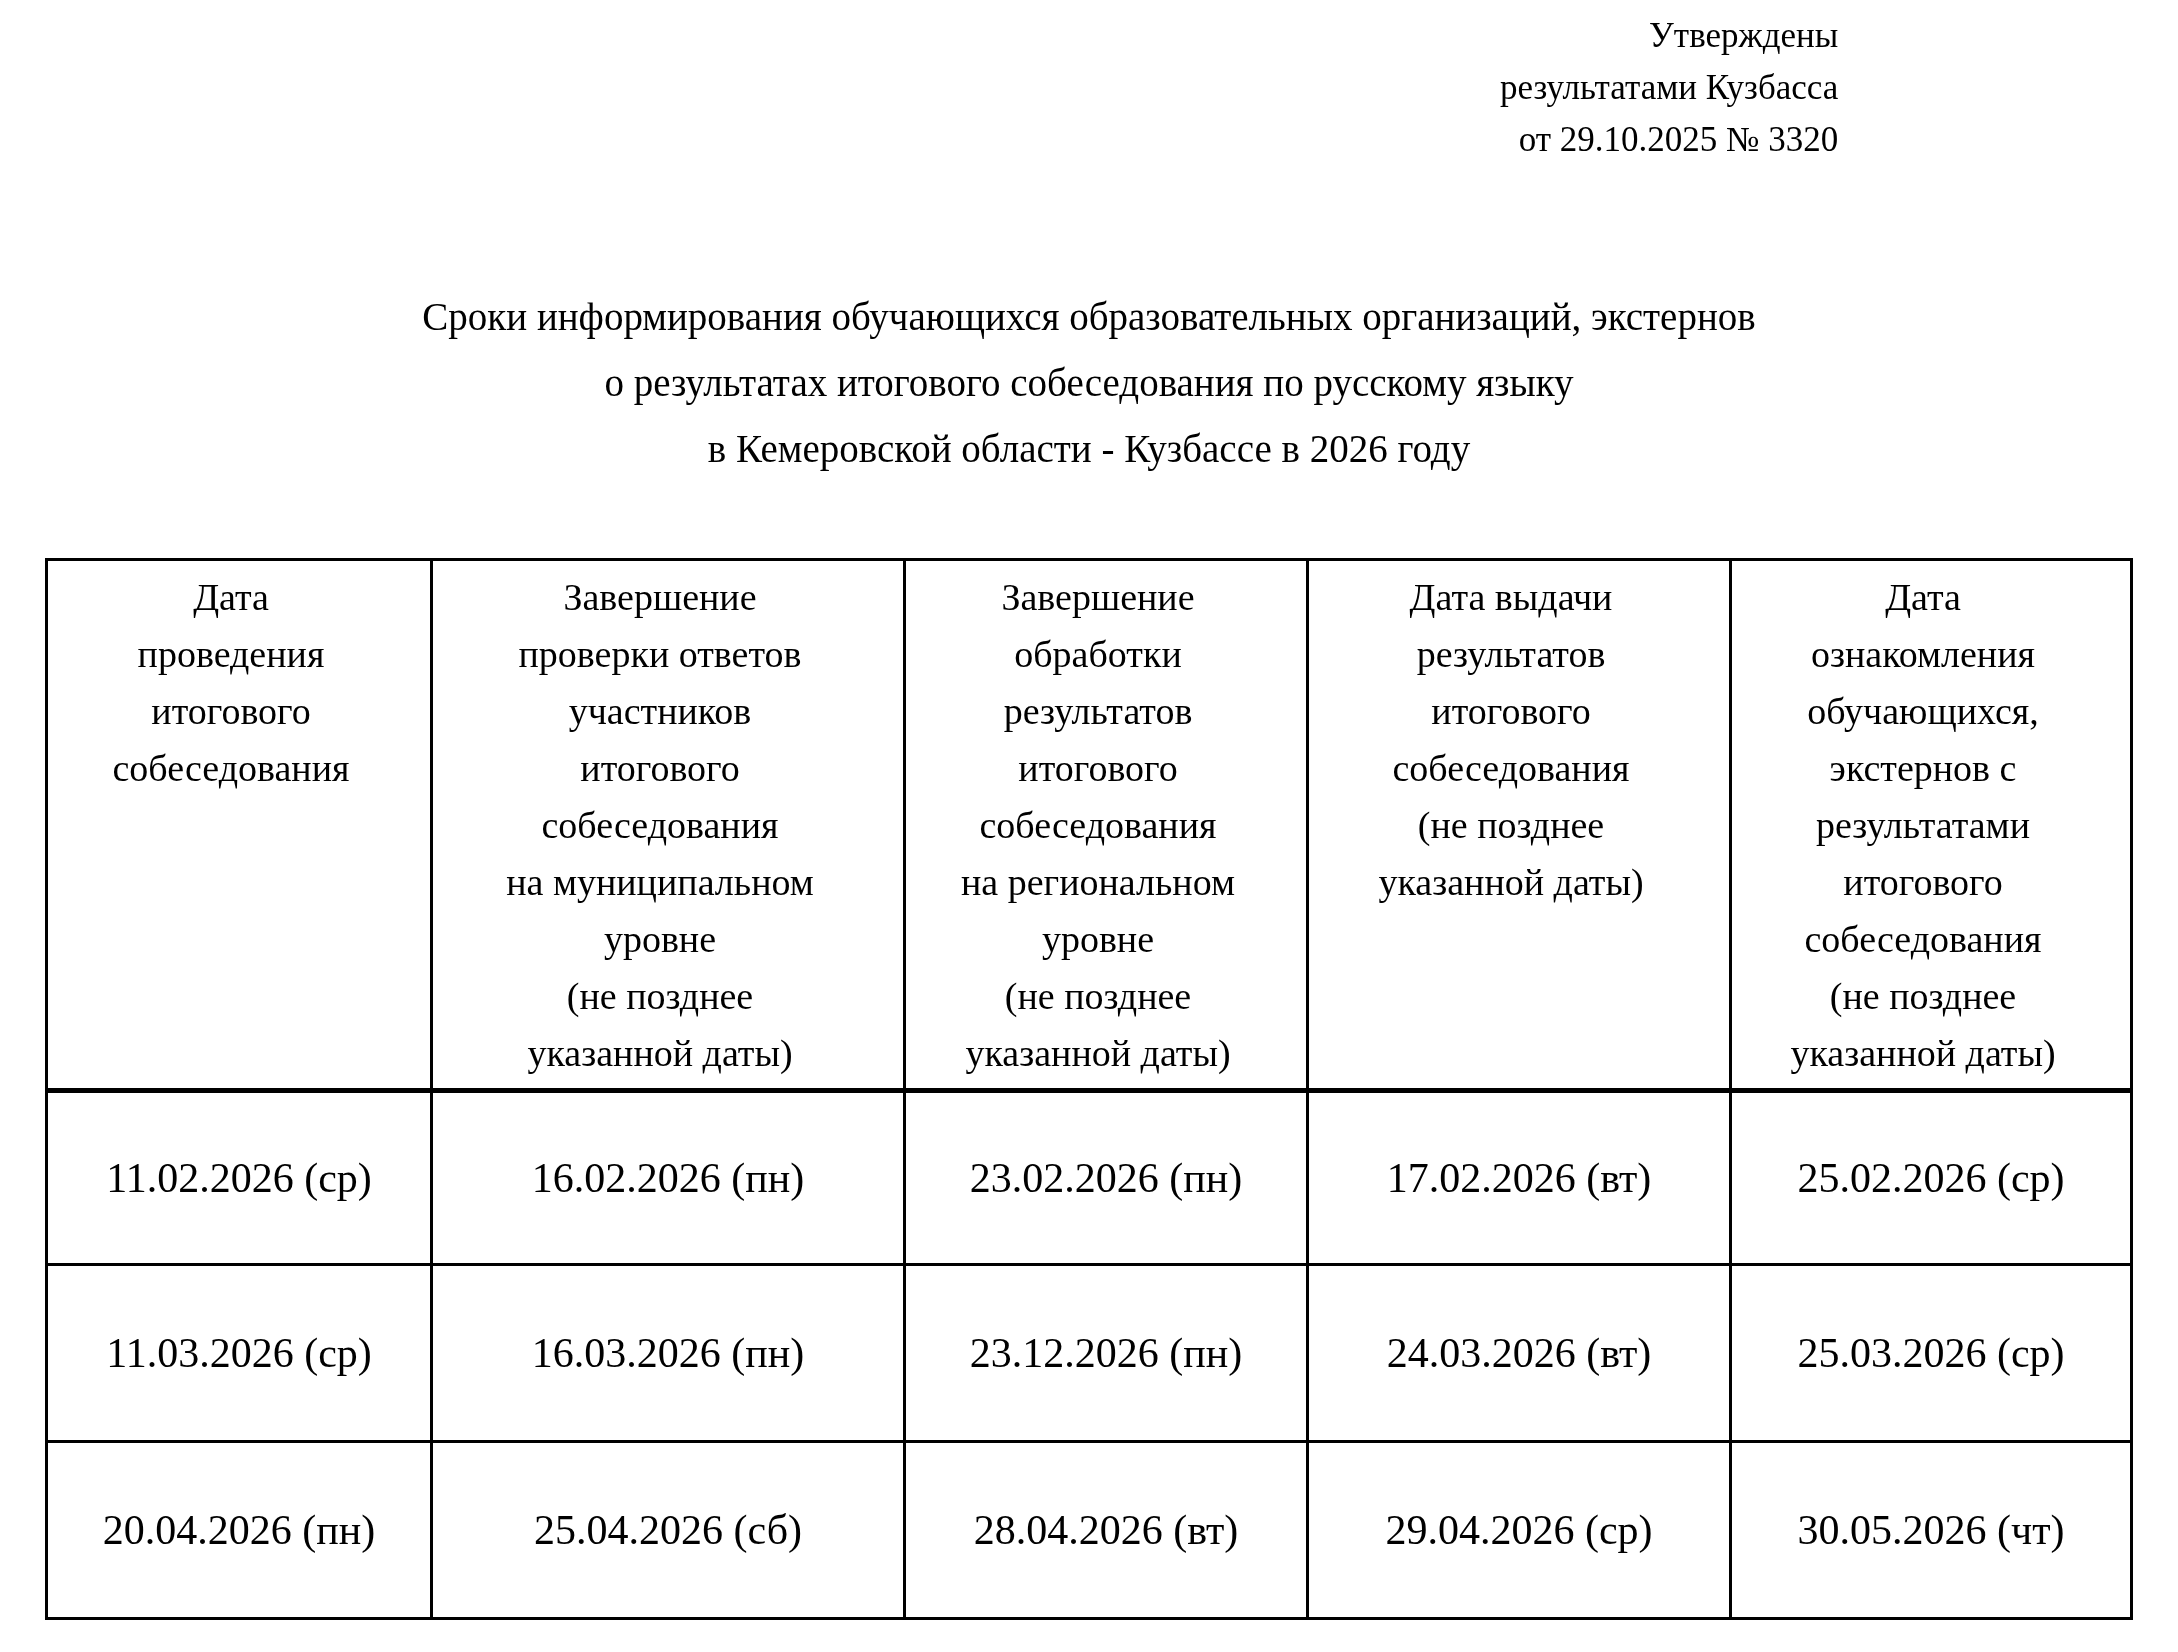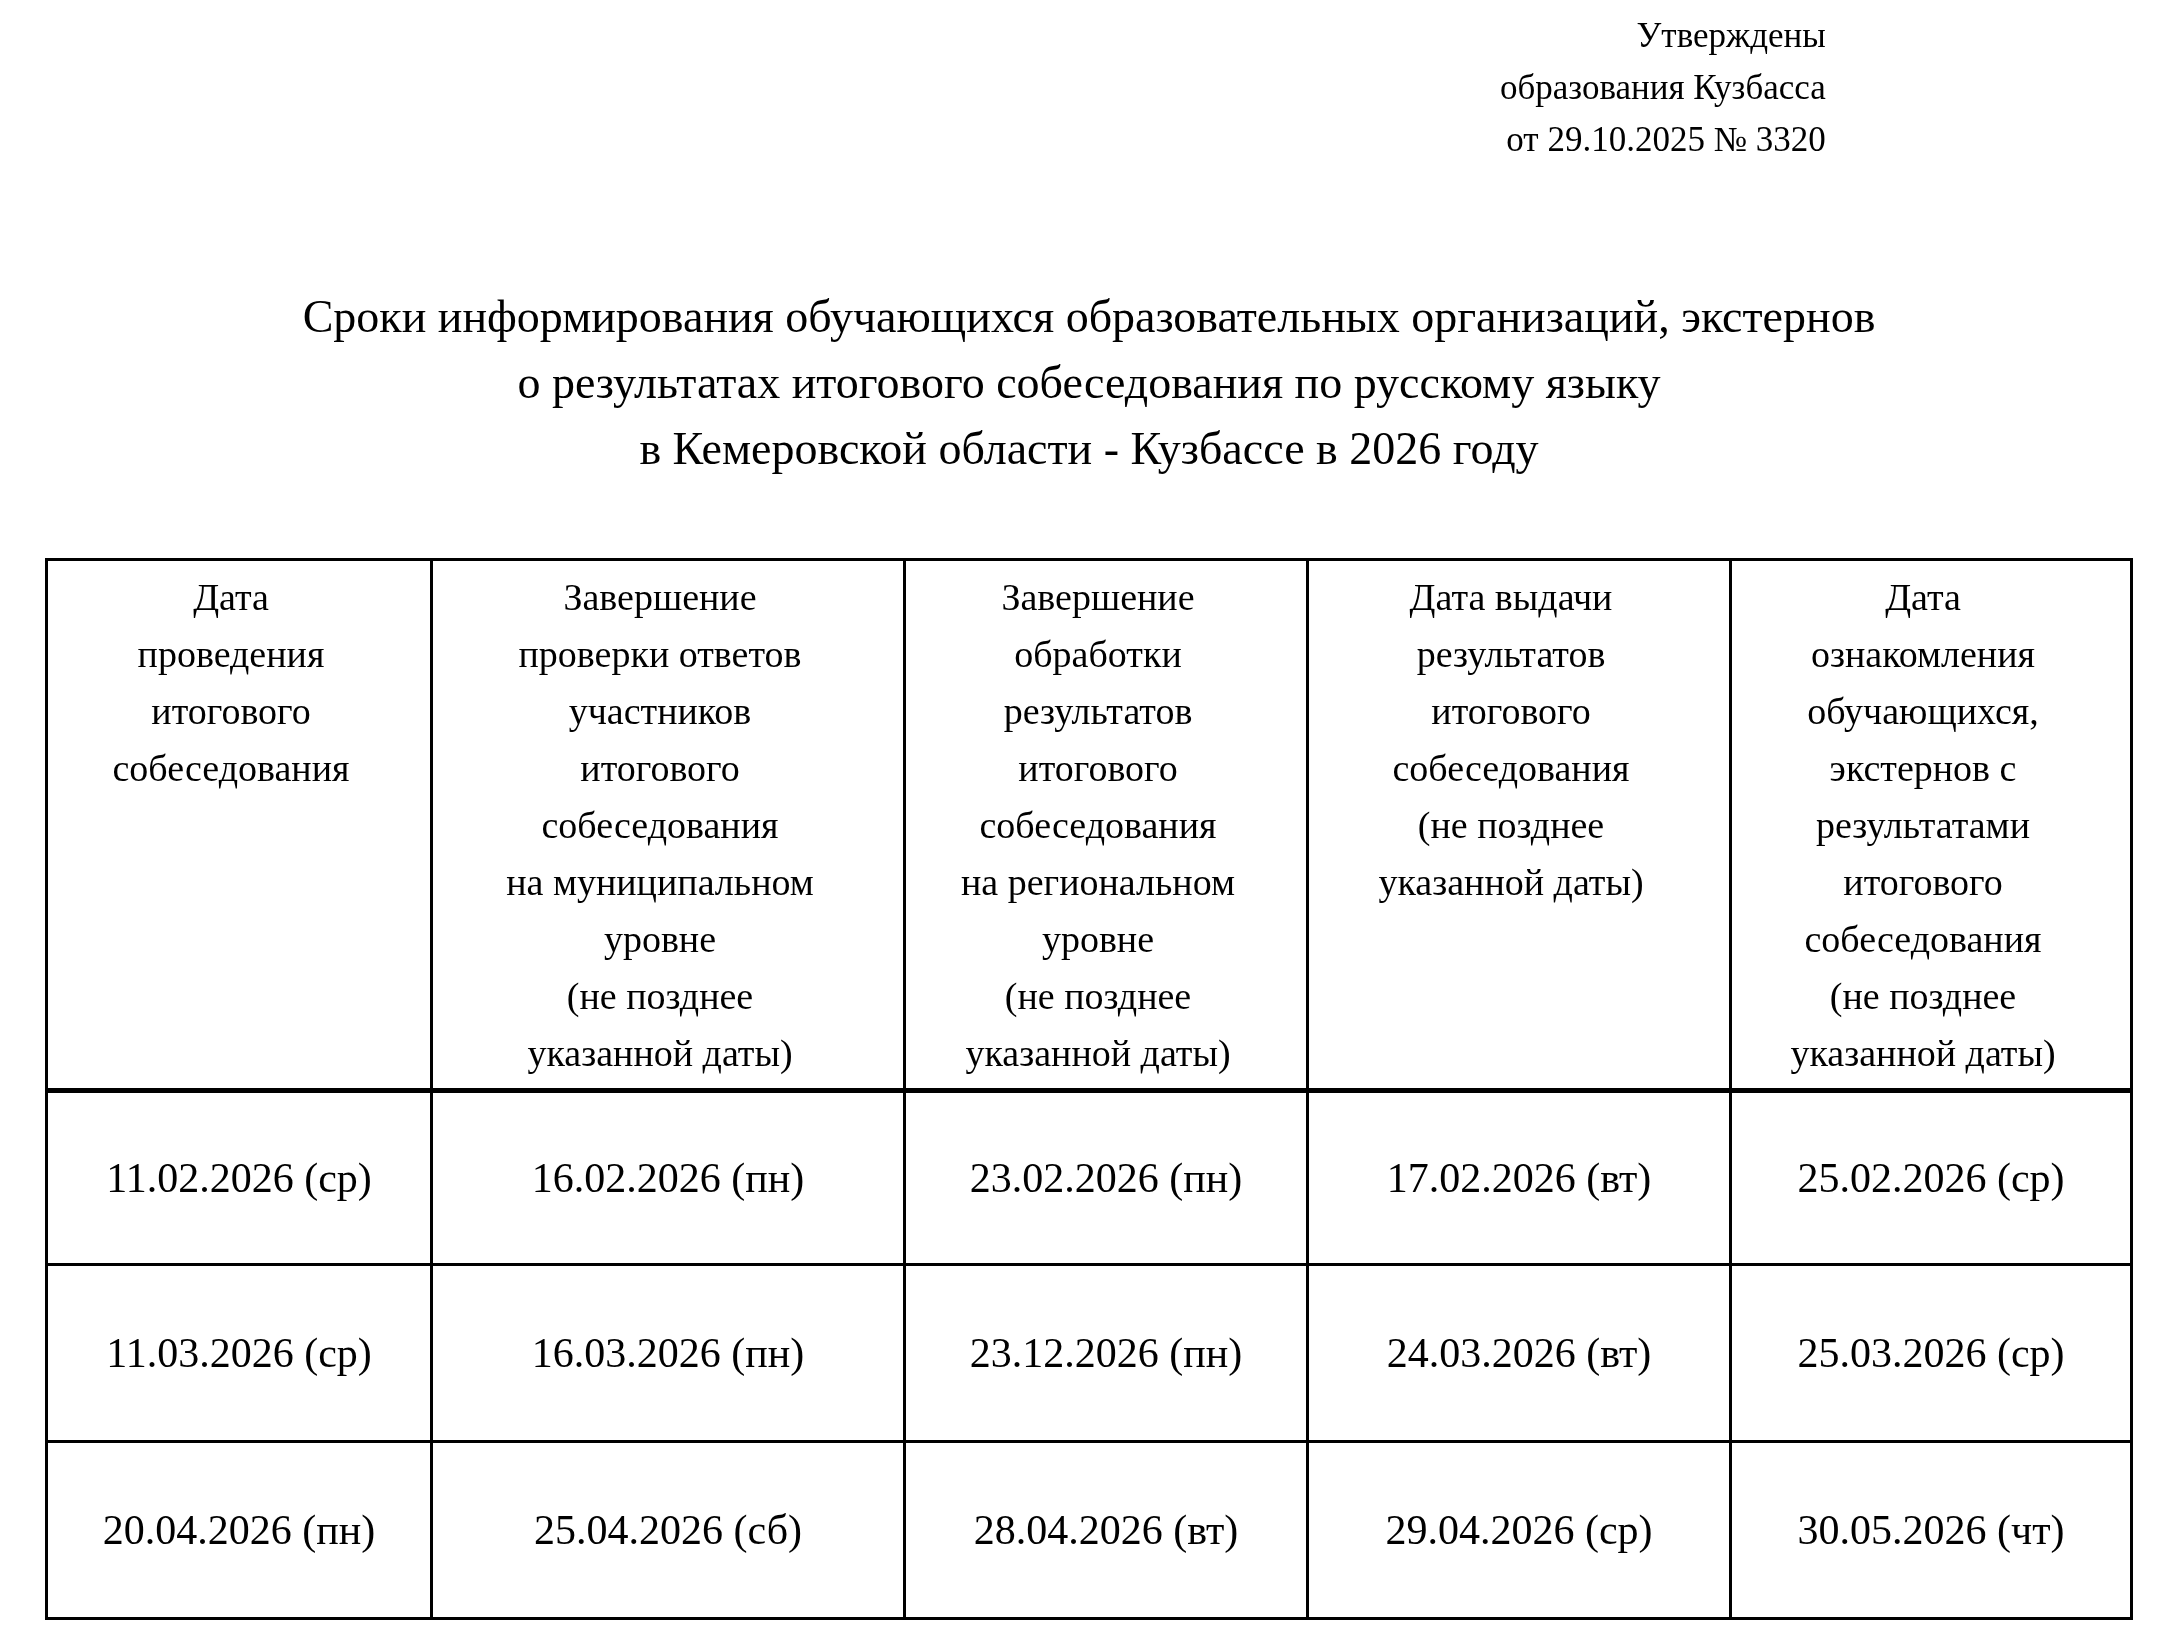--- a/index.html
+++ b/index.html
@@ -24,21 +24,21 @@
     line-height: 52px;
     text-align: right;
     white-space: nowrap;
   }
   .doc-title {
     position: absolute;
     top: 284px;
     left: 0;
     width: 100%;
     text-align: center;
-    font-size: 46px;
+    font-size: 39px;
     line-height: 66px;
   }
   .table-wrap {
     position: absolute;
     left: 45px;
     top: 558px;
   }
   table.schedule {
     border-collapse: collapse;
     table-layout: fixed;
@@ -74,21 +74,21 @@
   tr.row-2 td { height: 174px; border-radius: 8px; }
   tr.row-3 td { height: 174px; }
 </style>
 </head>
 <body>
 
 <div class="page">
 
   <div class="approval">
     <div>Утверждены</div>
-    <div>образования Кузбасса</div>
+    <div>результатами Кузбасса</div>
     <div>от 29.10.2025 № 3320</div>
   </div>
 
   <div class="doc-title">
     <div>Сроки информирования обучающихся образовательных организаций, экстернов</div>
     <div>о результатах итогового собеседования по русскому языку</div>
     <div>в Кемеровской области - Кузбассе в 2026 году</div>
   </div>
 
   <div class="table-wrap">

